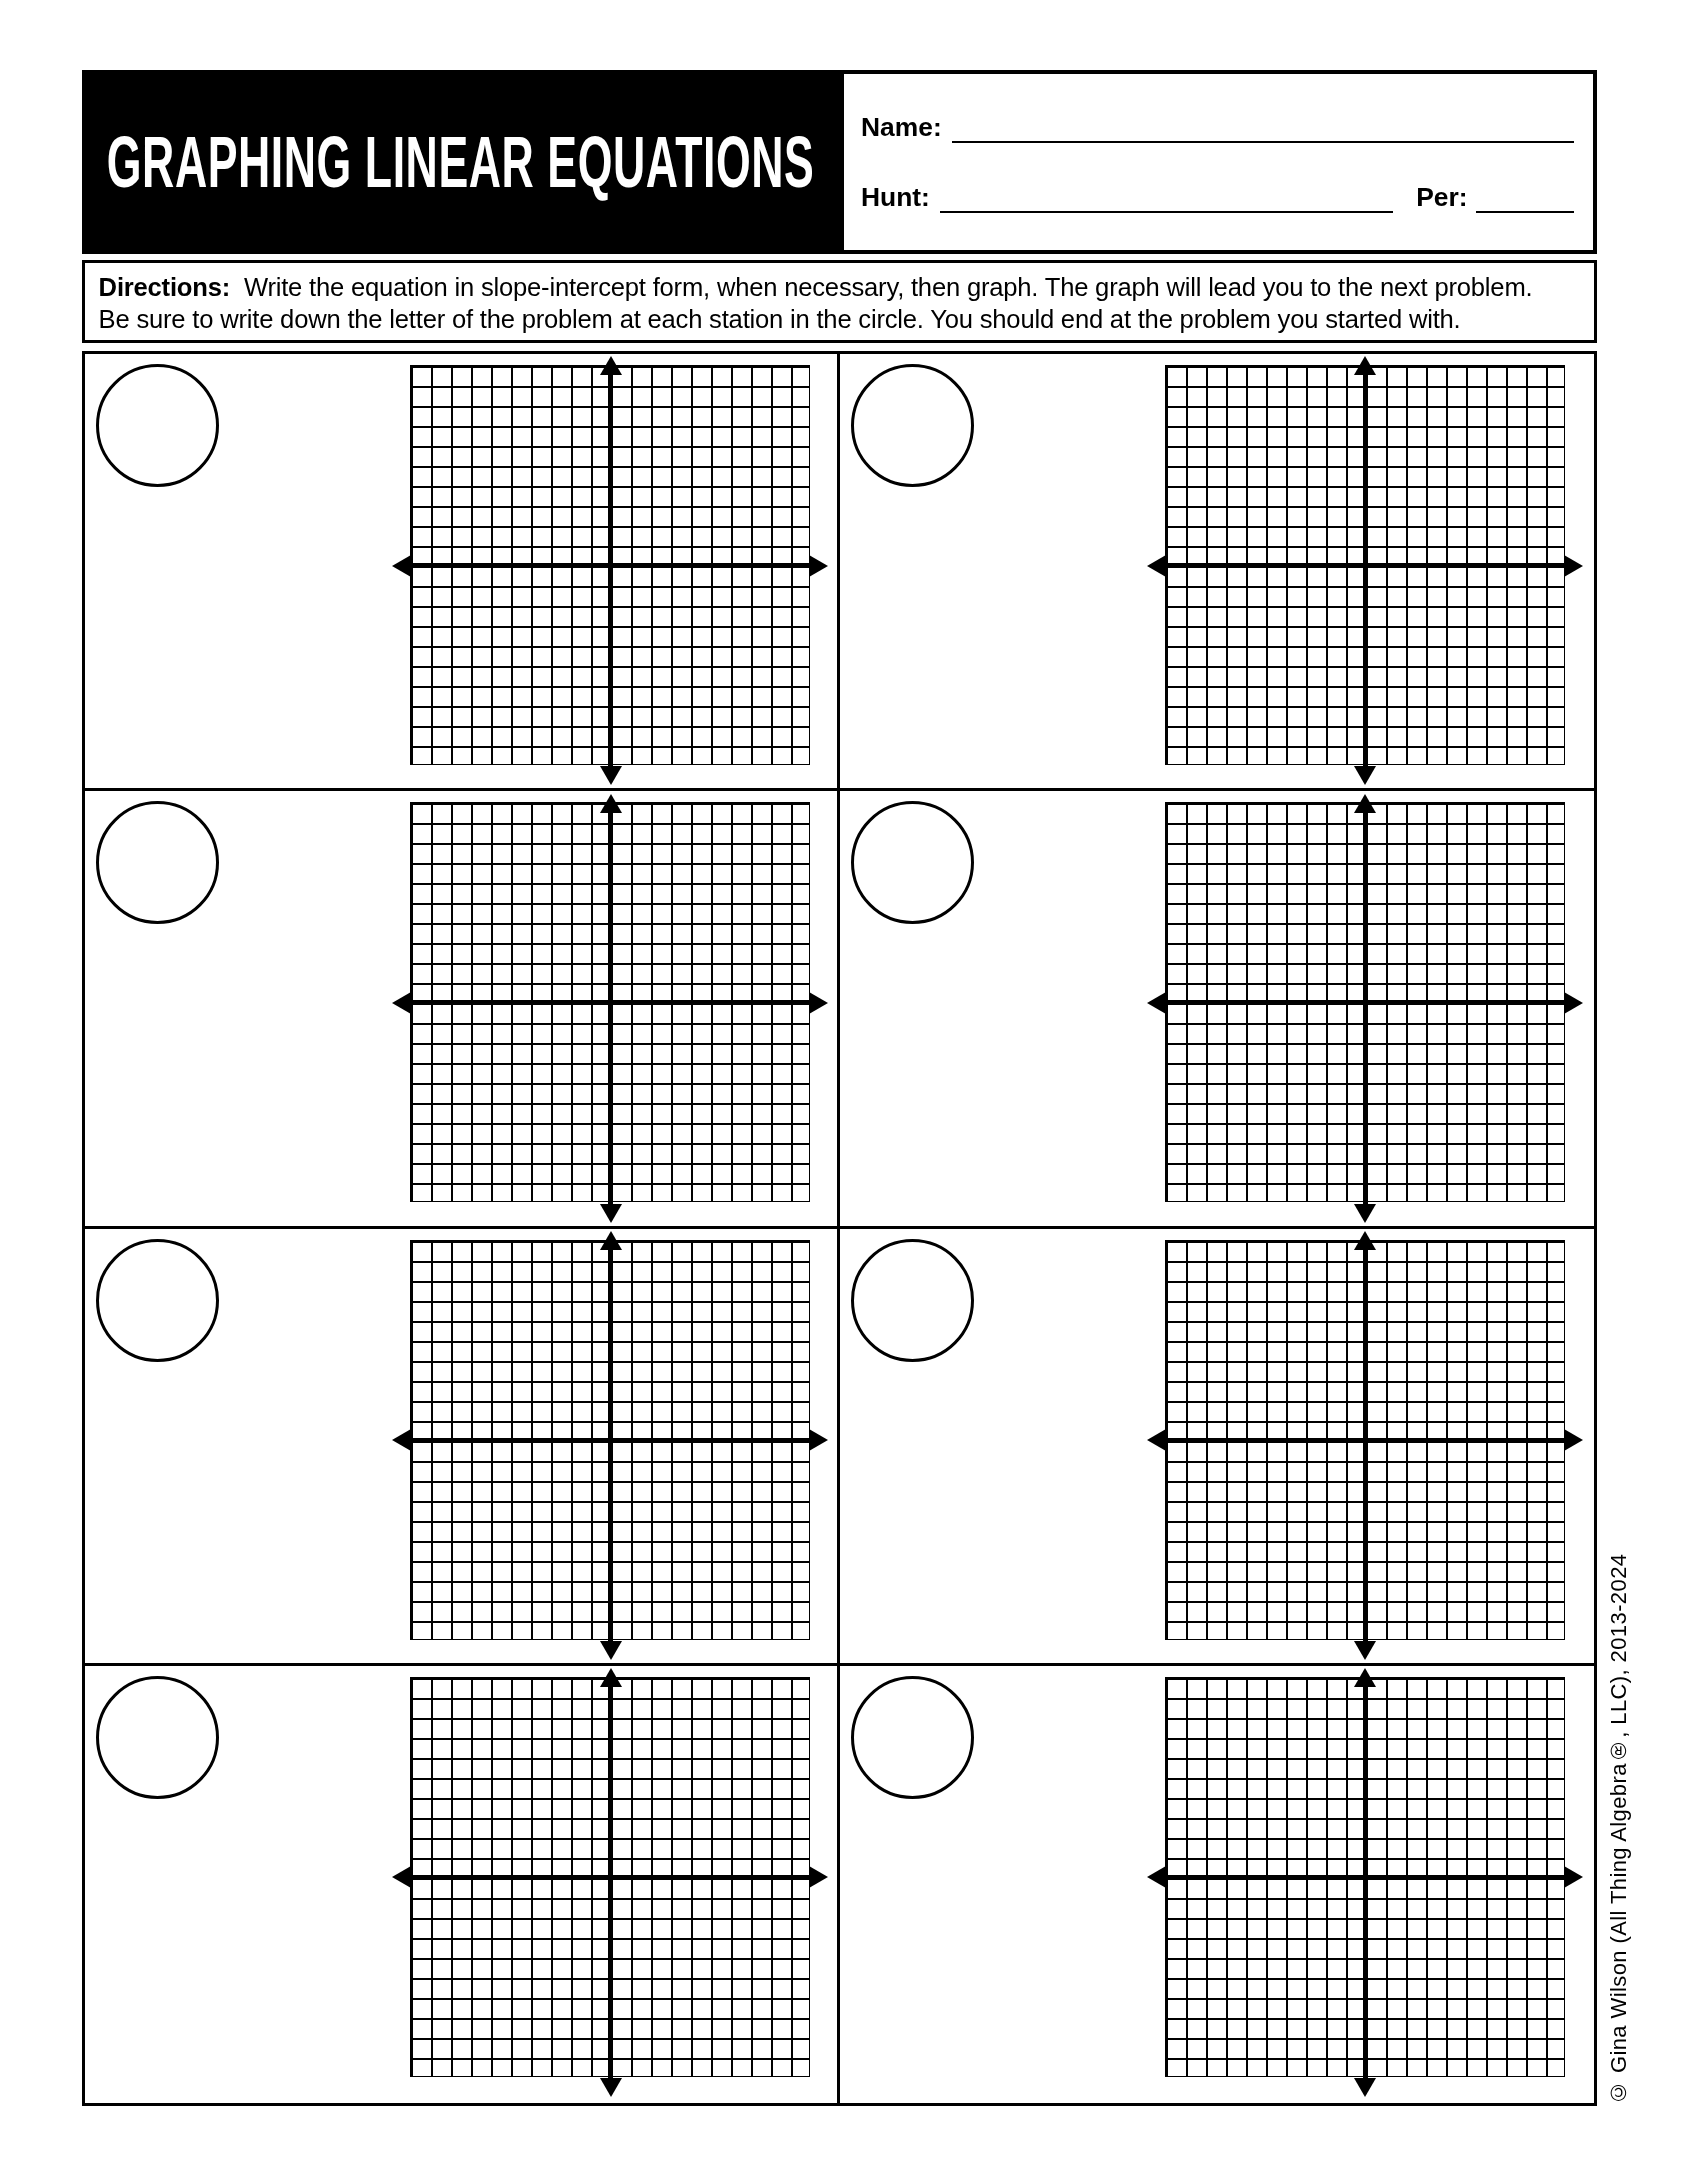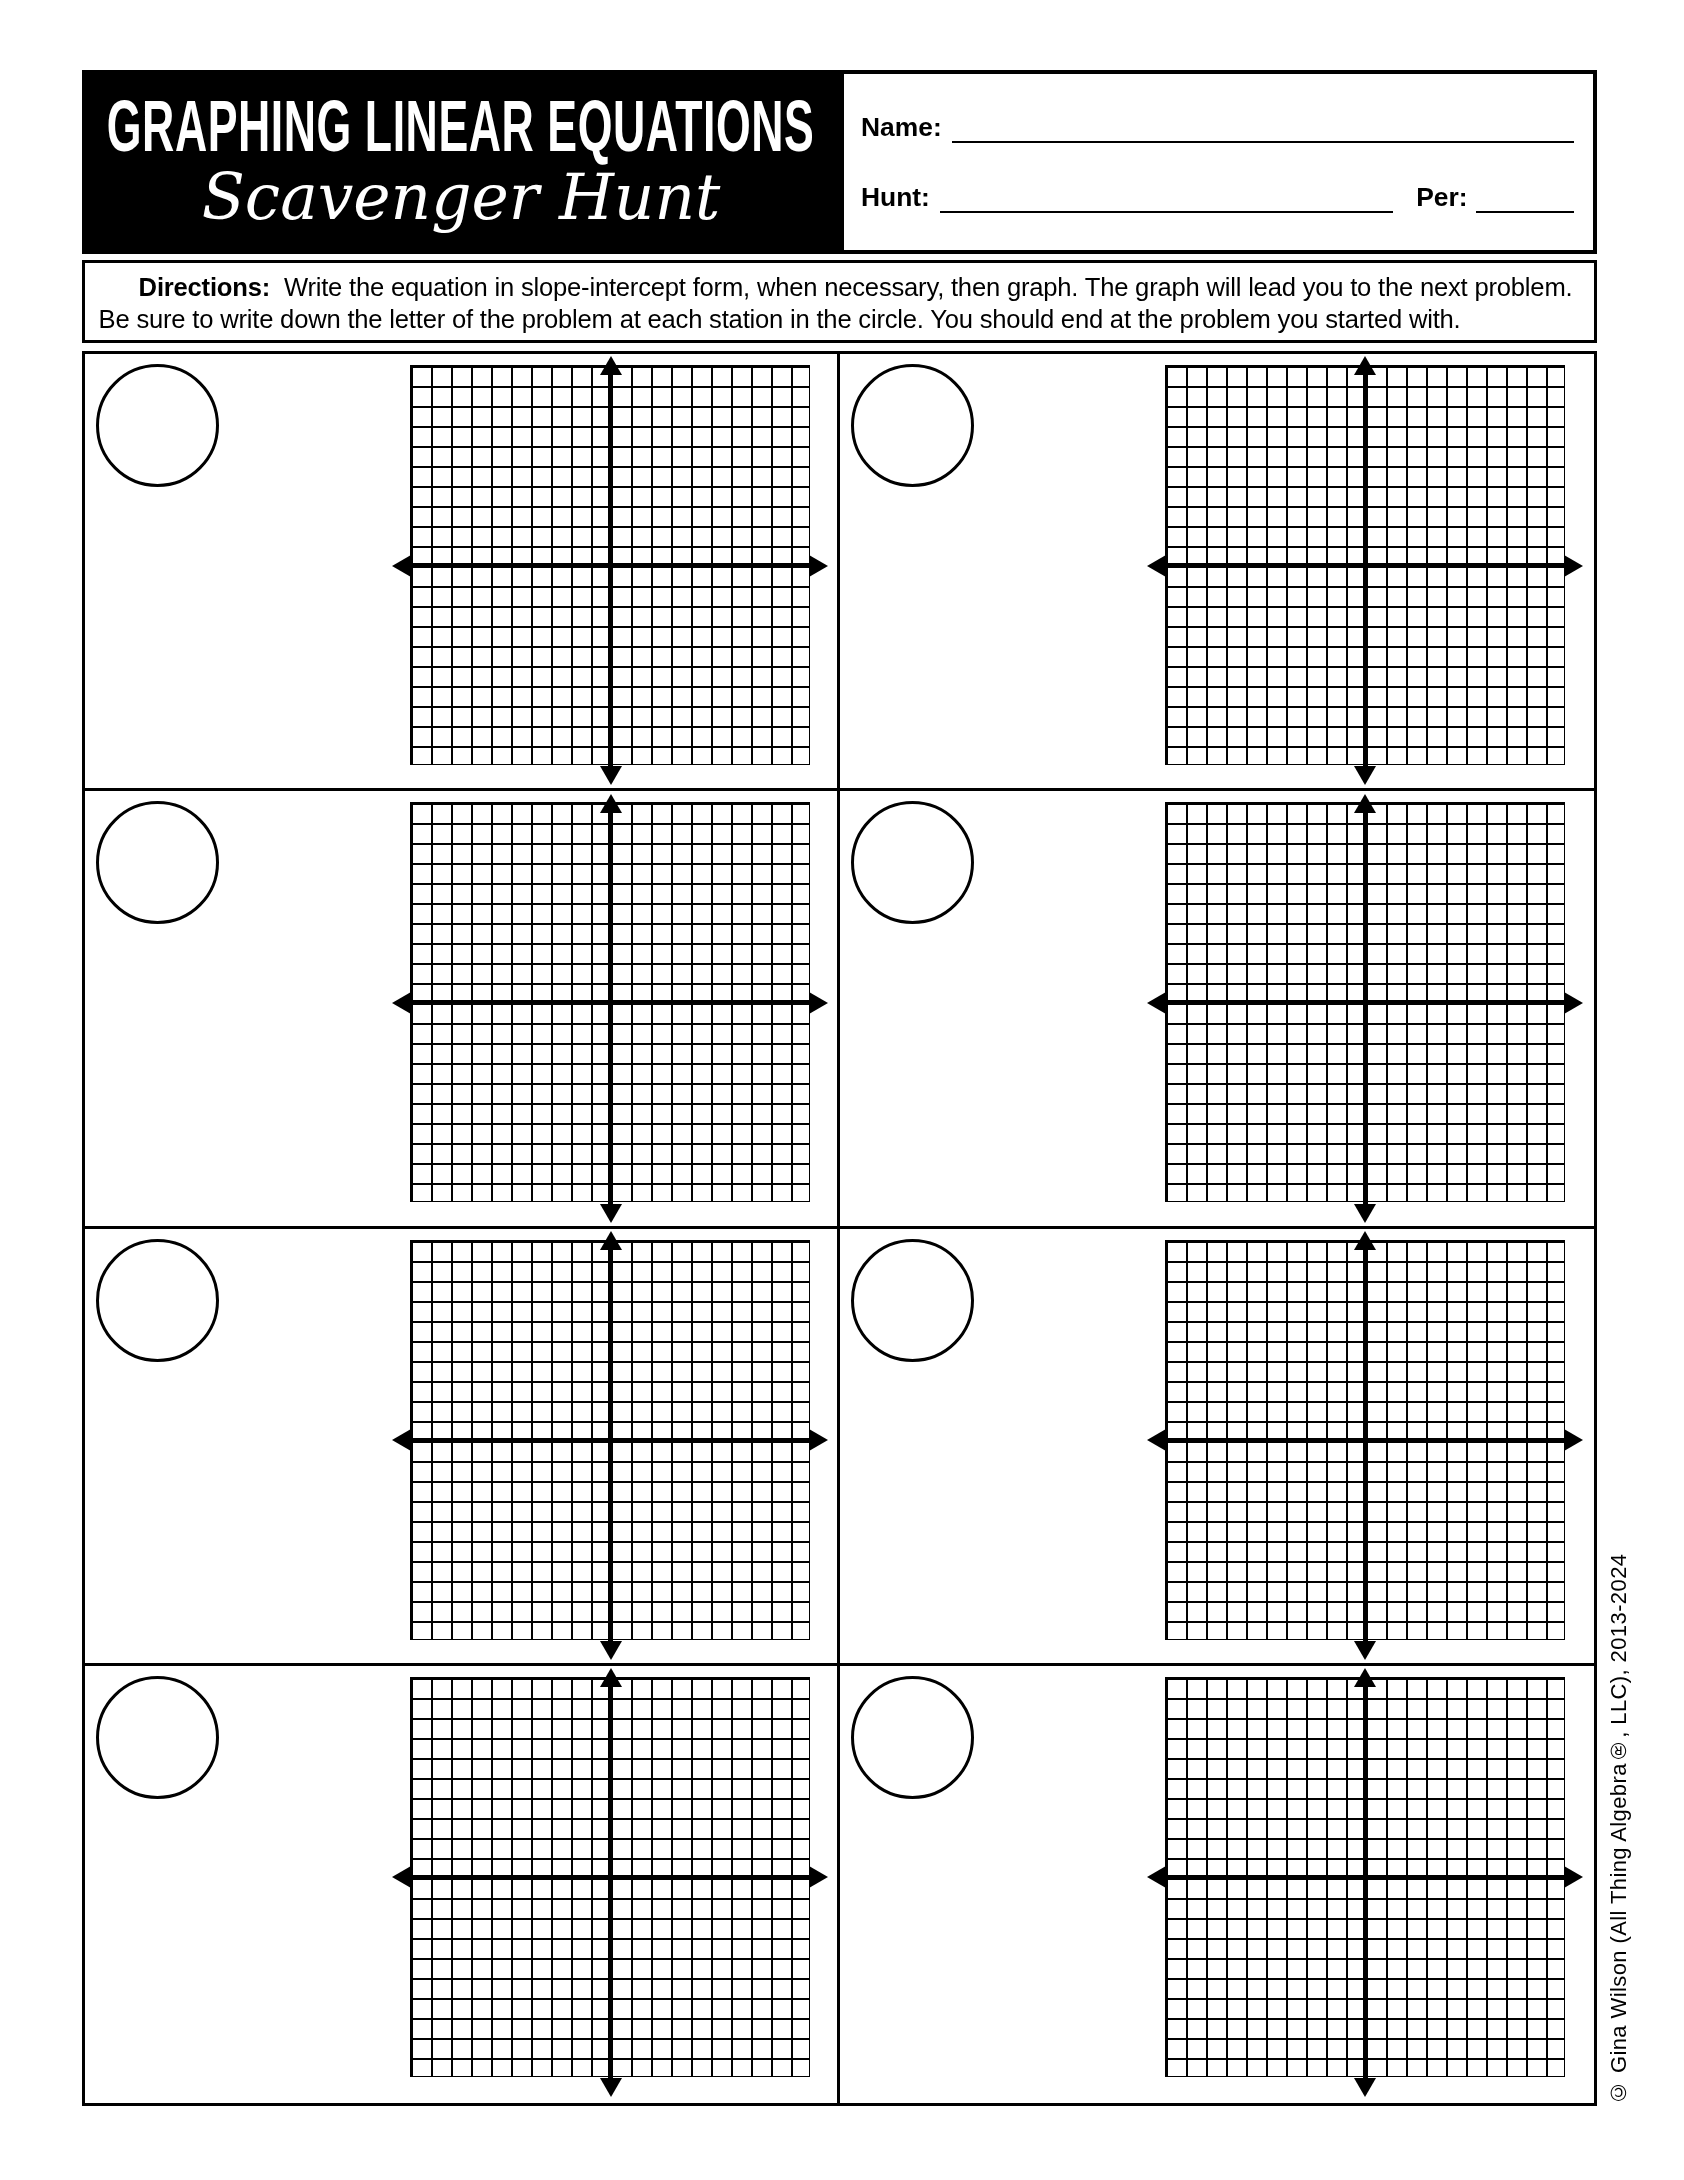--- a/index.html
+++ b/index.html
@@ -45,21 +45,21 @@
   .blank.per { width: 98px; margin-left: 8.5px; flex: 0 0 auto; }
 
   
   .directions {
     position: absolute; left: 82px; top: 260px; width: 1515px; height: 83px;
     border: 3.4px solid #000; background: #fff;
     font-size: 25.6px; line-height: 32px; padding: 7.7px 0 0 13.6px;
     letter-spacing: -0.2px;
   }
   .dir-line { white-space: nowrap; }
-  .dir-label { font-weight: bold; margin-left: 40px; }
+  .dir-label { font-weight: bold; }
 
   
   .panels {
     position: absolute; left: 82px; top: 351px; width: 1515px; height: 1755px;
     border: 3.4px solid #000; background: #fff;
     display: grid; grid-template-columns: 1fr 1fr; grid-template-rows: repeat(4, 1fr);
   }
   .panel { position: relative; border-right: 3.4px solid #000; border-bottom: 3.4px solid #000; }
   .panel:nth-child(even) { border-right: none; }
   .panel:nth-child(7), .panel:nth-child(8) { border-bottom: none; }
@@ -97,21 +97,20 @@
     position: absolute; left: 1606px; top: 1555px; width: 41px; height: 550px;
     writing-mode: vertical-rl; transform: rotate(180deg);
     font-size: 22px; letter-spacing: 0.4px; white-space: nowrap;
   }
 </style>
 </head>
 <body>
 
 <div class="banner">
   <div class="title">GRAPHING LINEAR EQUATIONS</div>
-  <div class="subtitle">Scavenger Hunt</div>
 </div>
 
 <div class="info-box">
   <div class="info-row row-name">
     <span>Name:</span>
     <span class="blank grow"></span>
   </div>
   <div class="info-row row-date">
     <span>Hunt:</span>
     <span class="blank grow"></span>

